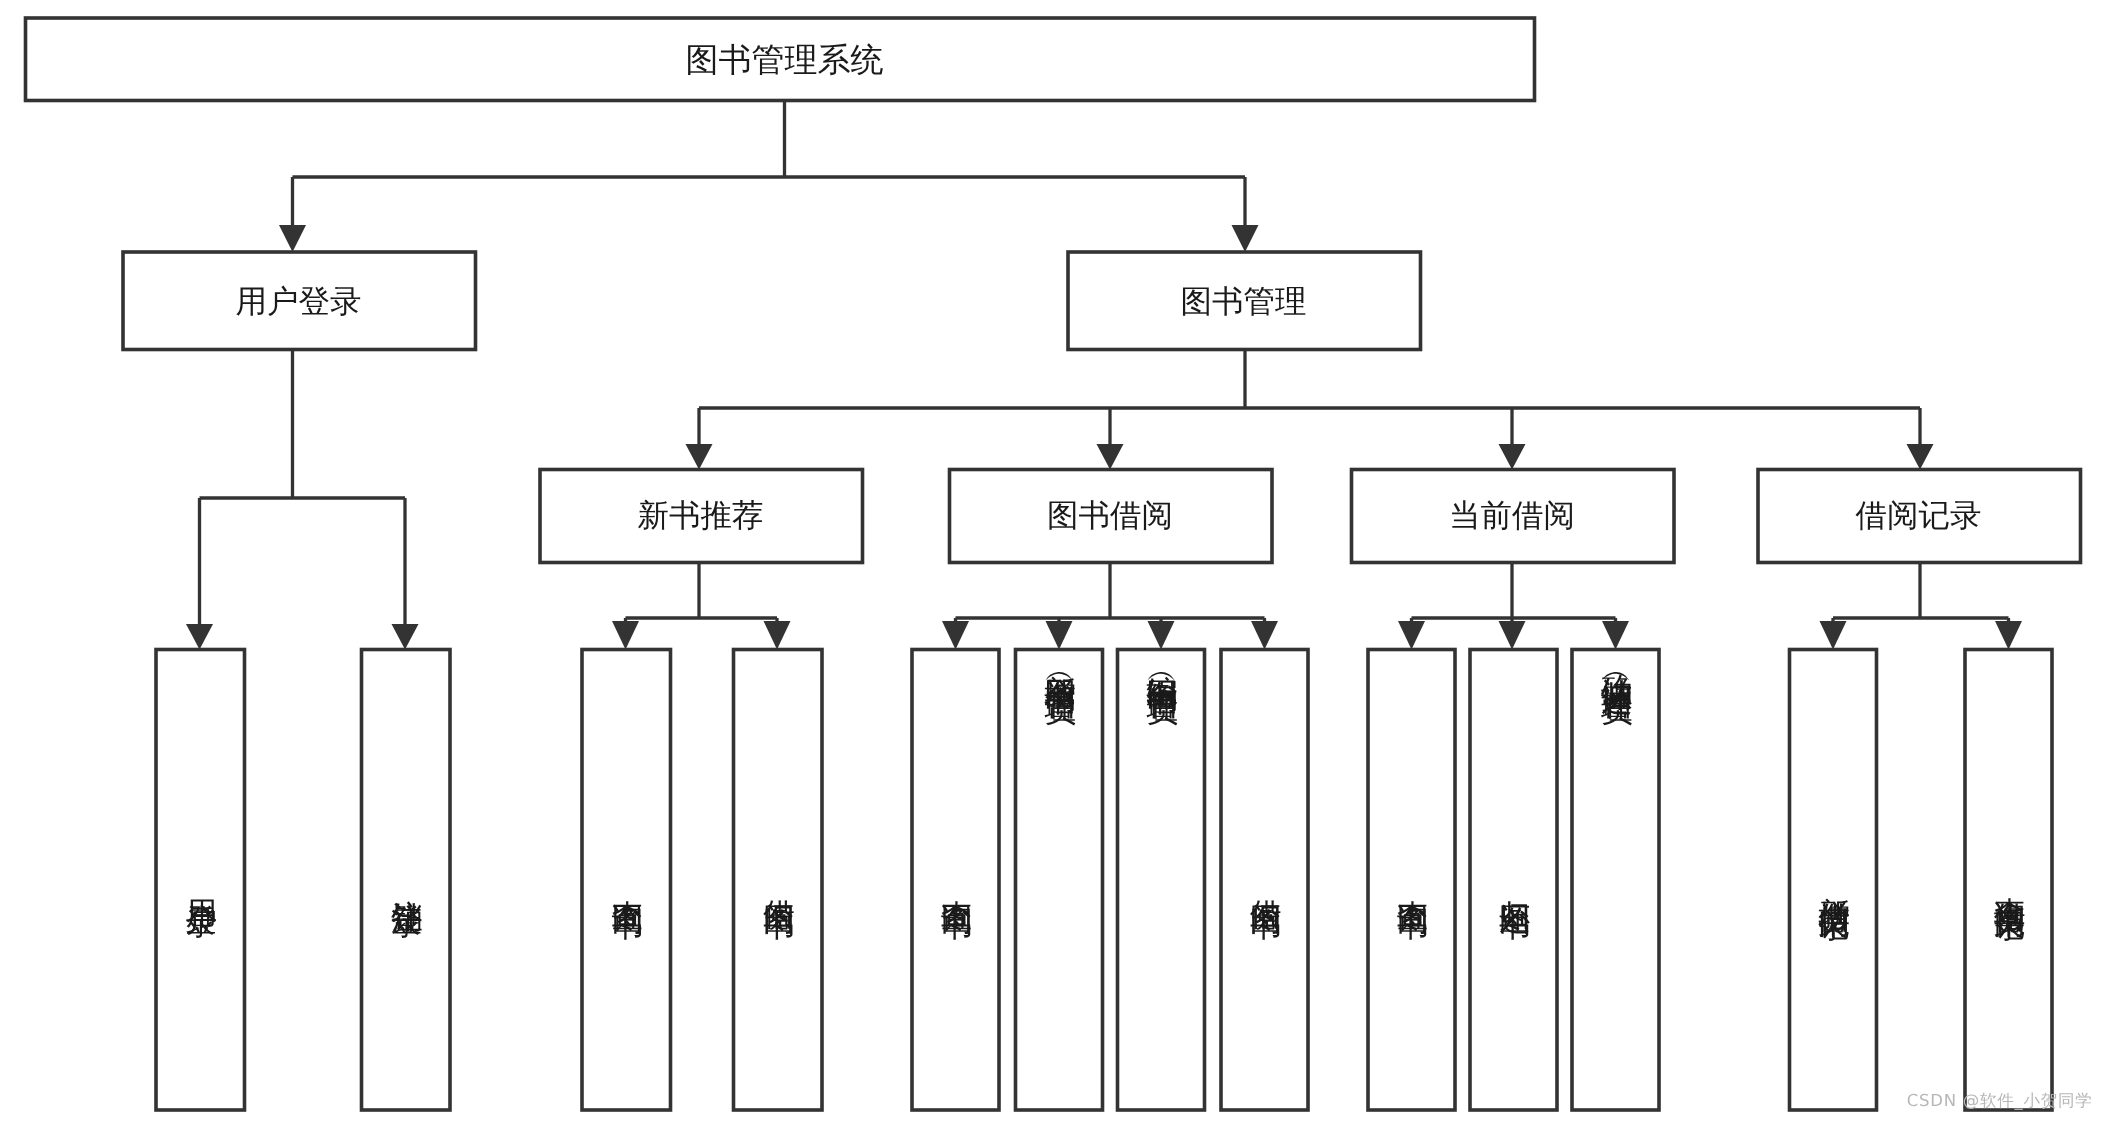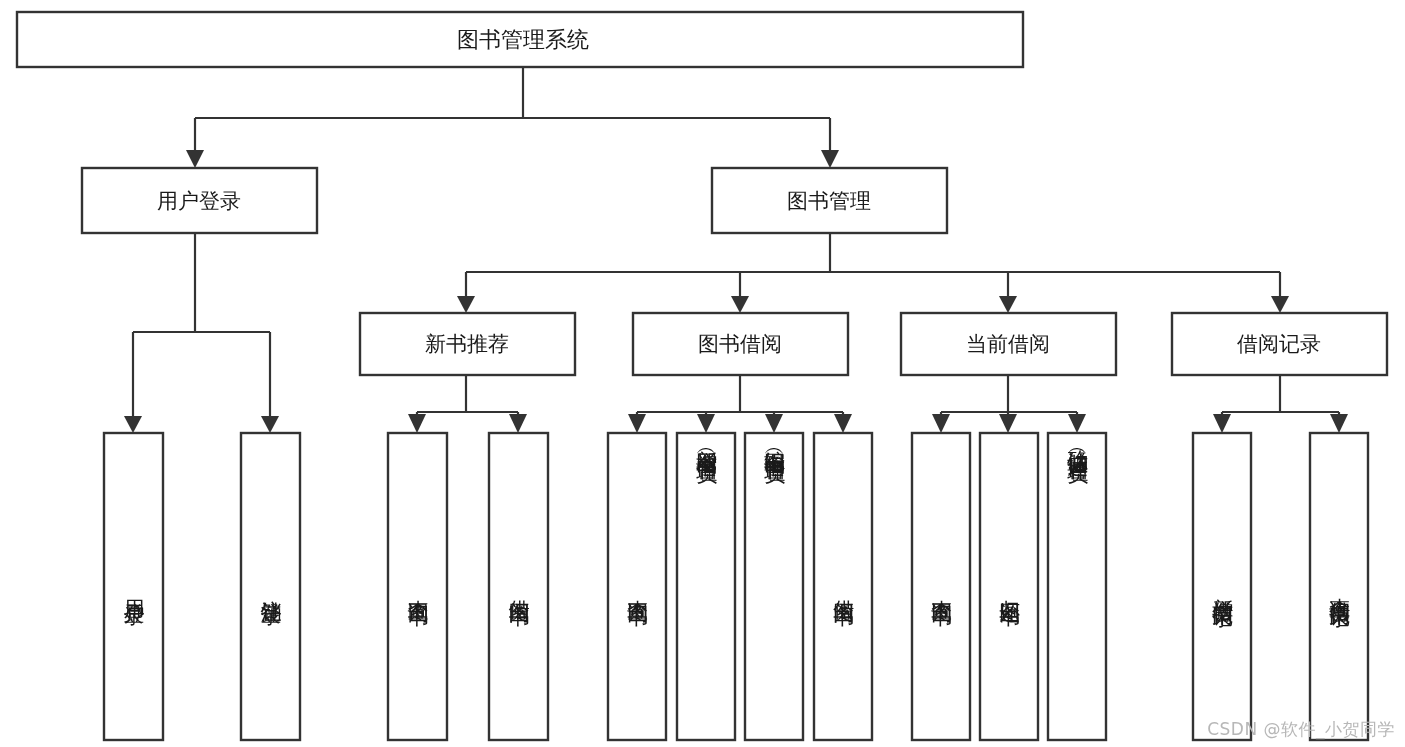--- a/index.html
+++ b/index.html
@@ -69,21 +69,21 @@
     letter-spacing: 2px;
     color: #1a1a1a;
     white-space: nowrap;
     text-align: center;
   }
   .watermark {
     position: absolute;
     right: 10px;
     bottom: 6px;
     font-family: "DejaVu Sans", "Liberation Sans", sans-serif;
-    font-size: 17px;
+    font-size: 11px;
     color: #b7b7b7;
     letter-spacing: 0.5px;
     white-space: nowrap;
   }
 </style>
 </head>
 <body>
 
 <div id="diagram-root">
 

